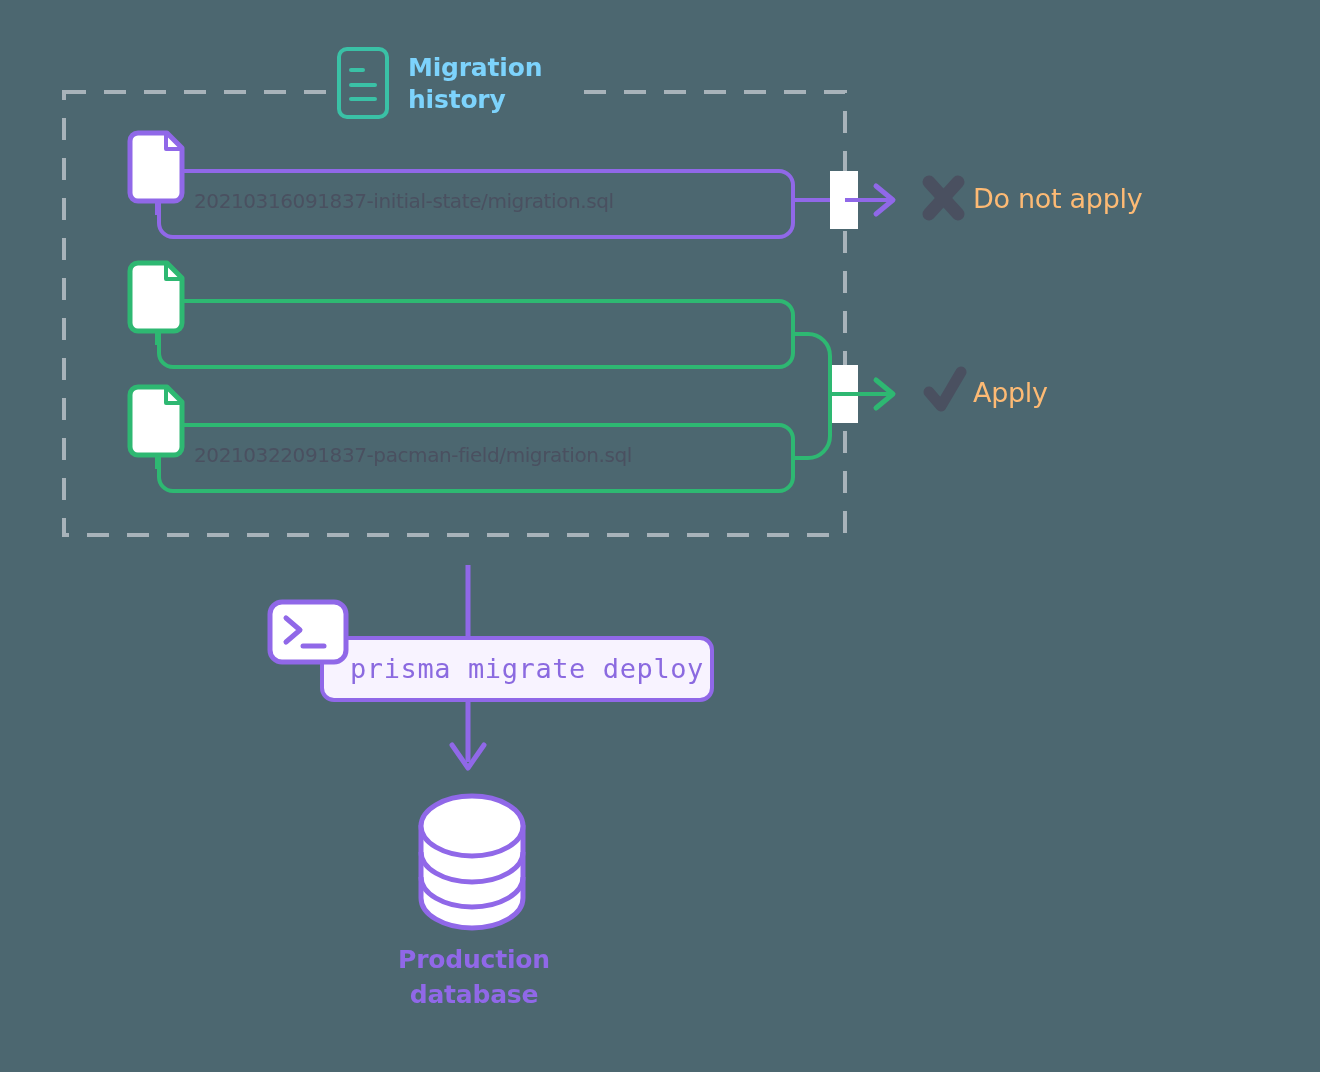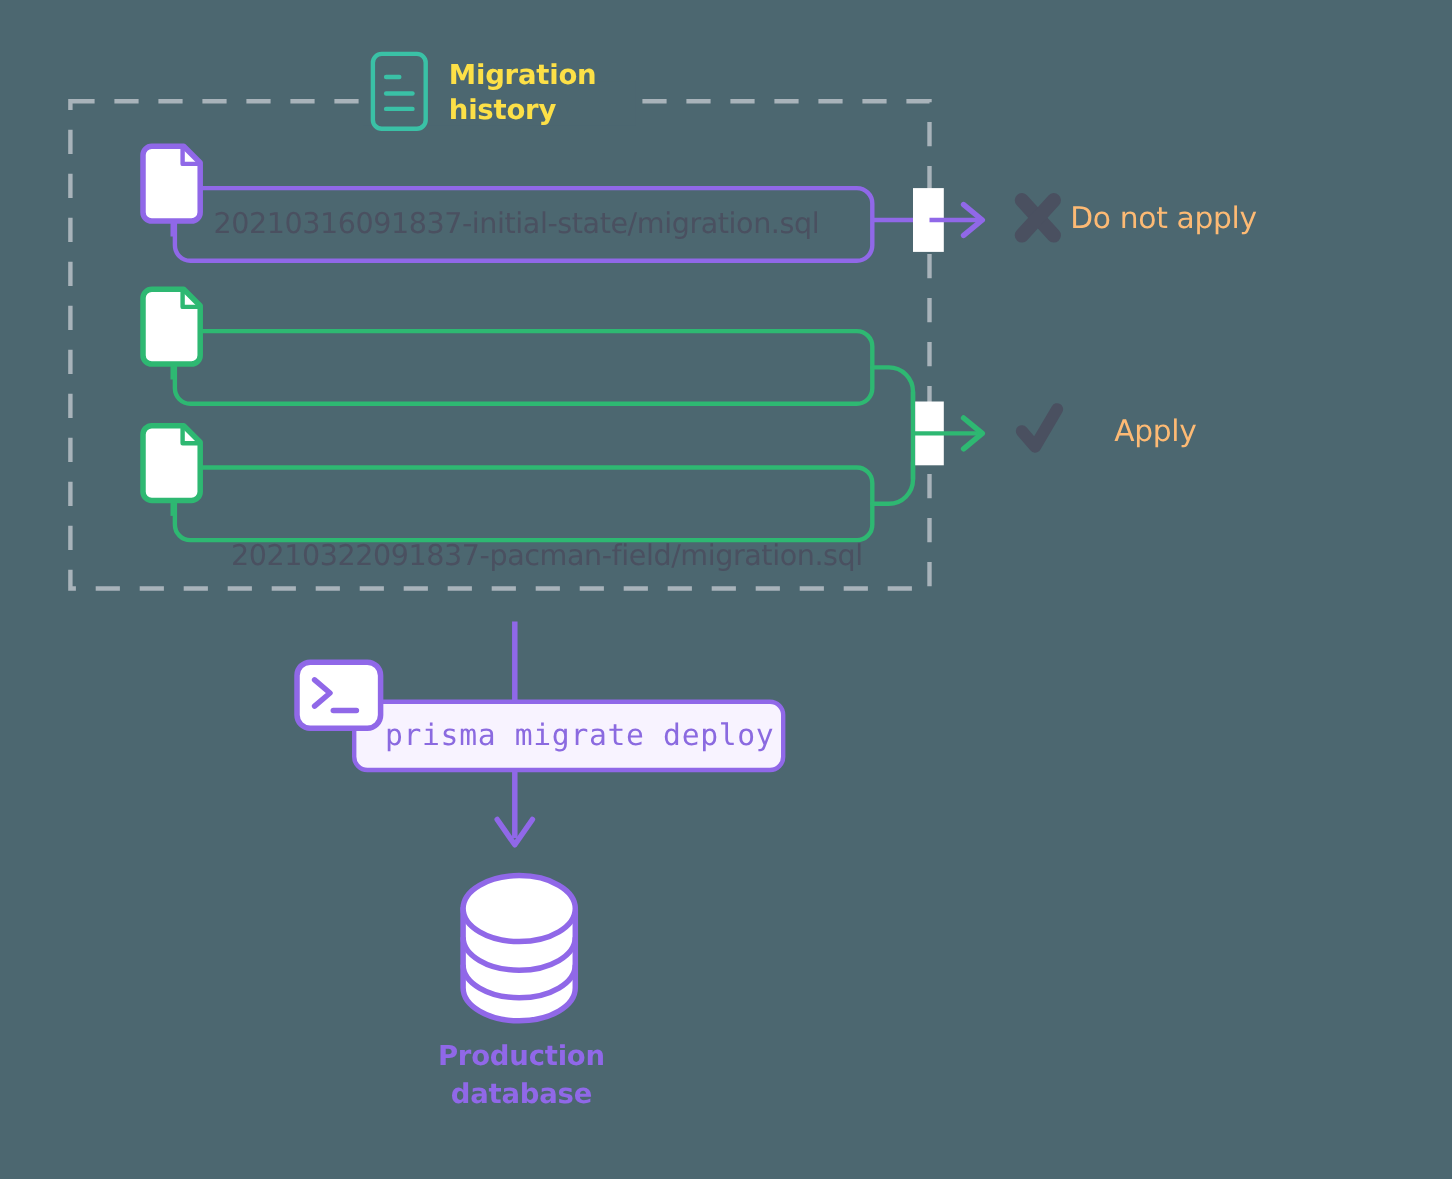--- a/index.html
+++ b/index.html
@@ -36,42 +36,42 @@
     white-space: pre;
     line-height: 1;
   }
 
   .title-text {
     left: 408px;
     top: 52px;
     width: 210px;
     font-size: 25px;
     font-weight: bold;
-    color: #fde047;
+    color: #7dd3fc;
     line-height: 1.28;
     letter-spacing: -0.2px;
   }
 
   .file-label {
-    font-size: 26px;
+    font-size: 20px;
     color: #4a5060;
     letter-spacing: -0.4px;
     text-align: right;
   }
   .file-label-0 { left: 194px; top: 191px; }
   .file-label-1 { left: 194px; top: 321px; }
-  .file-label-2 { left: 210px; top: 445px; margin-top: 48px; }
+  .file-label-2 { left: 194px; top: 445px; }
 
   .side-label {
     font-size: 27px;
     color: #fdba74;
     letter-spacing: -0.3px;
   }
   .side-label-skip  { left: 973px; top: 185px; }
-  .side-label-apply { left: 973px; top: 379px; margin-left: 40px; }
+  .side-label-apply { left: 973px; top: 379px; }
 
   .cmd-text {
     left: 350px;
     top: 655px;
     font-family: "DejaVu Sans Mono", monospace;
     font-size: 27px;
     color: #8b6ae0;
     letter-spacing: 0.6px;
   }
 

